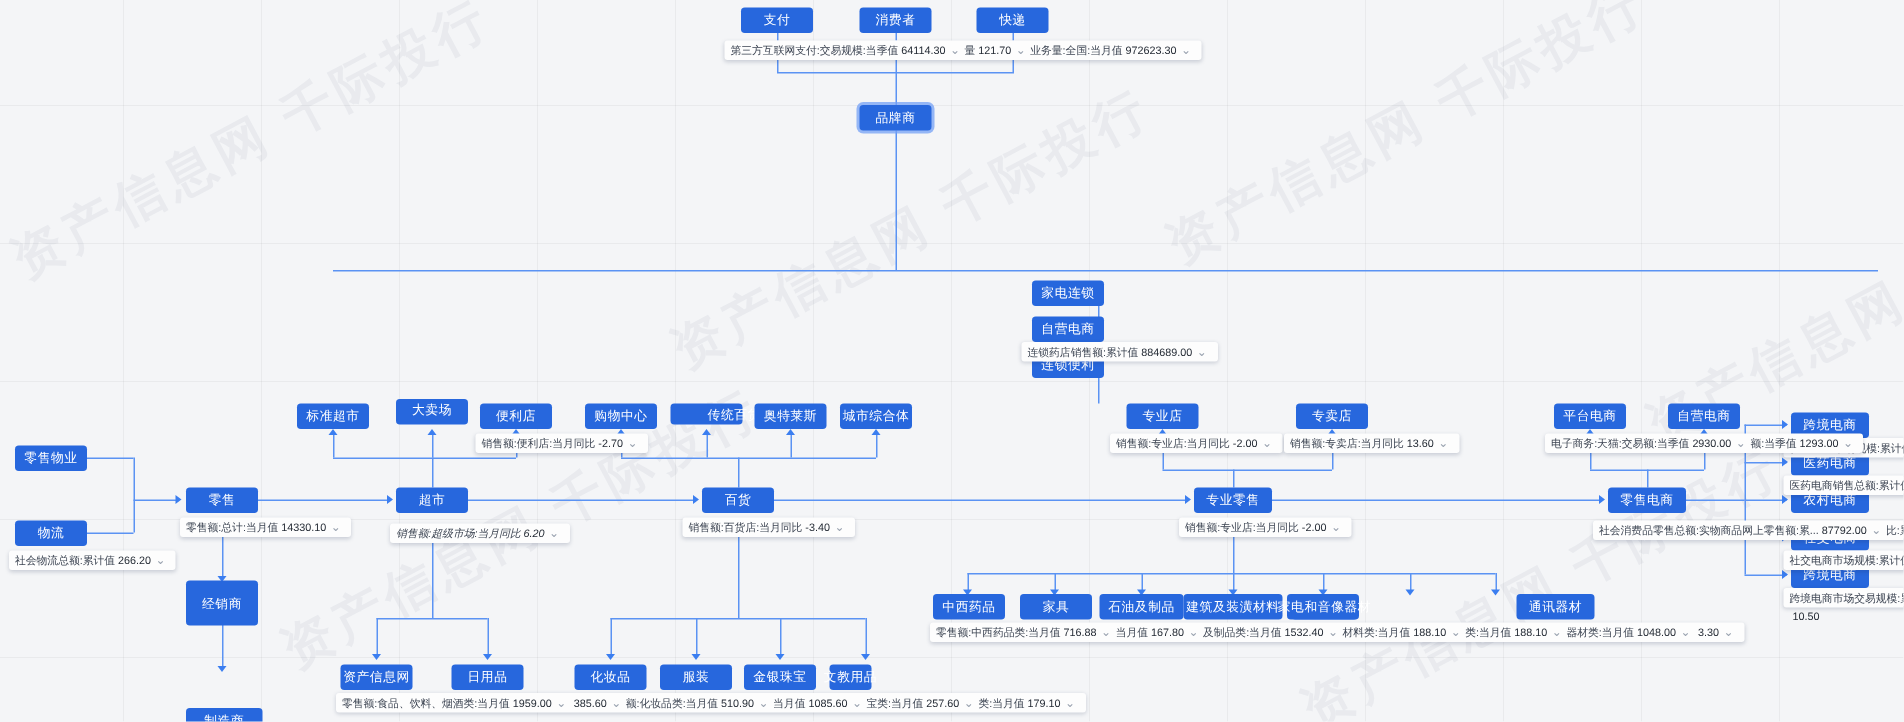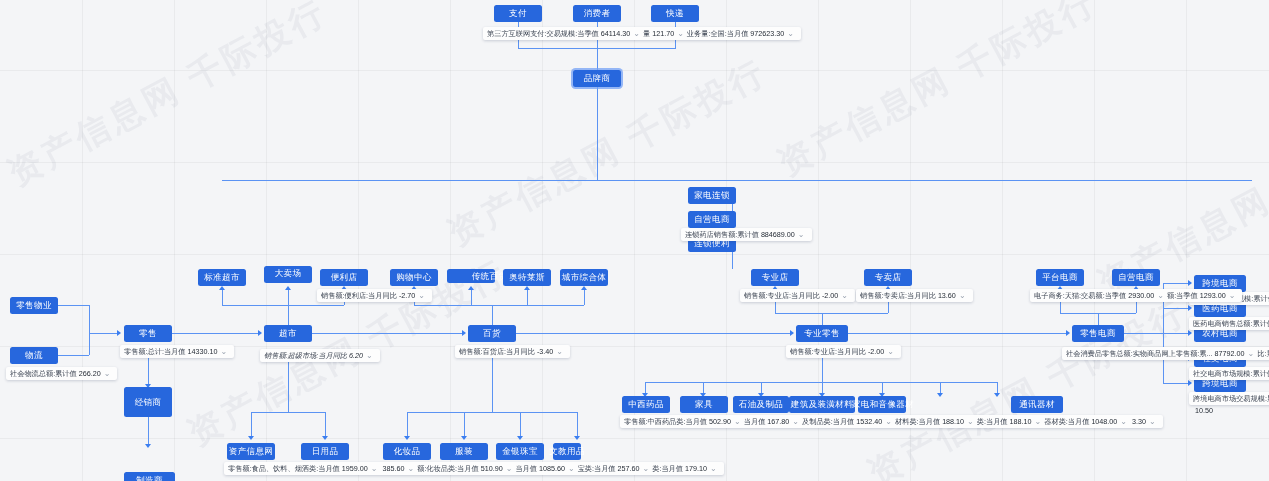--- a/index.html
+++ b/index.html
@@ -307,21 +307,21 @@
   <div class="node" style="left:622px;top:396px;width:48px;height:17px;">中西药品</div>
   <div class="node" style="left:680px;top:396px;width:48px;height:17px;">家具</div>
   <div class="node" style="left:733px;top:396px;width:56px;height:17px;">石油及制品</div>
   <div class="node" style="left:789px;top:396px;width:66px;height:17px;">建筑及装潢材料</div>
   <div class="node" style="left:858px;top:396px;width:48px;height:17px;">汽车</div>
   <div class="node" style="left:861px;top:396px;width:44px;height:17px;">家电和音像器材</div>
   <div class="node" style="left:975px;top:396px;width:52px;height:17px;margin-left:36px;">通讯器材</div>
 
   <div class="chip two" style="left:620px;top:415px;">
     <span>零售额:中西药品类:当月值</span>
-    <span class="num">502.90</span>
+    <span class="num">716.88</span>
     <span class="cv">⌄</span>
     <span>当月值</span>
     <span class="num">167.80</span>
     <span class="cv">⌄</span>
     <span>及制品类:当月值</span>
     <span class="num">1532.40</span>
     <span class="cv">⌄</span>
     <span>材料类:当月值</span>
     <span class="num">188.10</span>
     <span class="cv">⌄</span>

